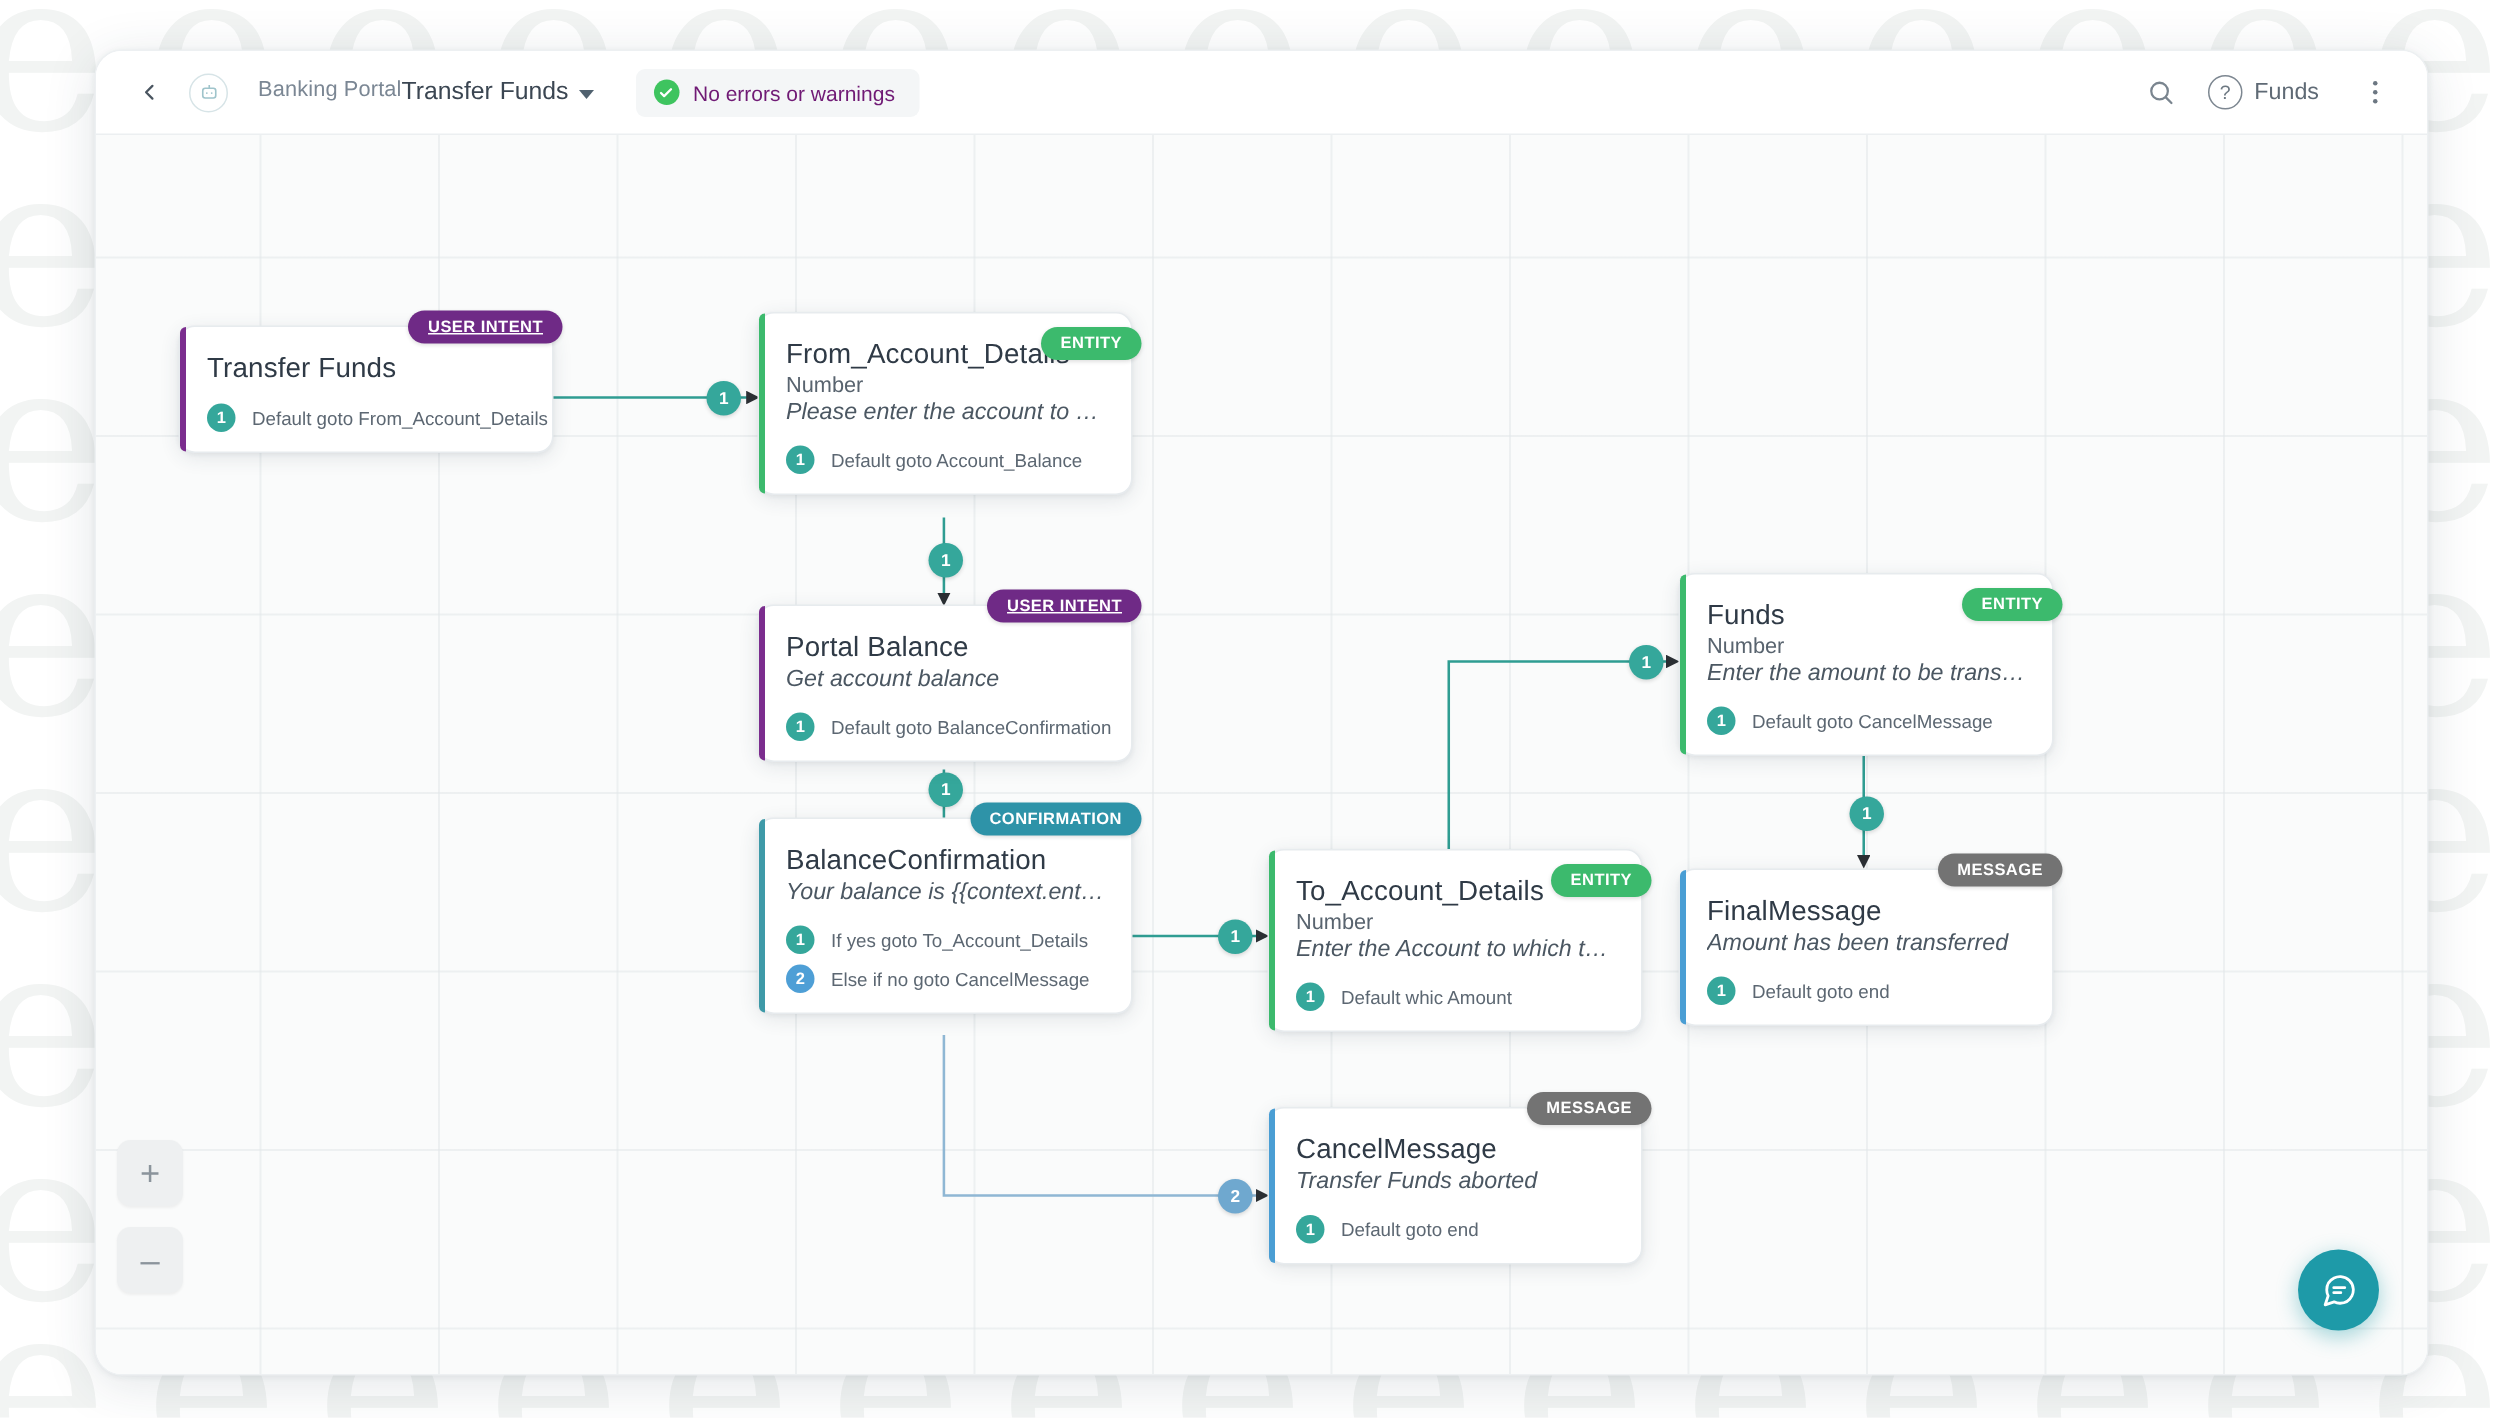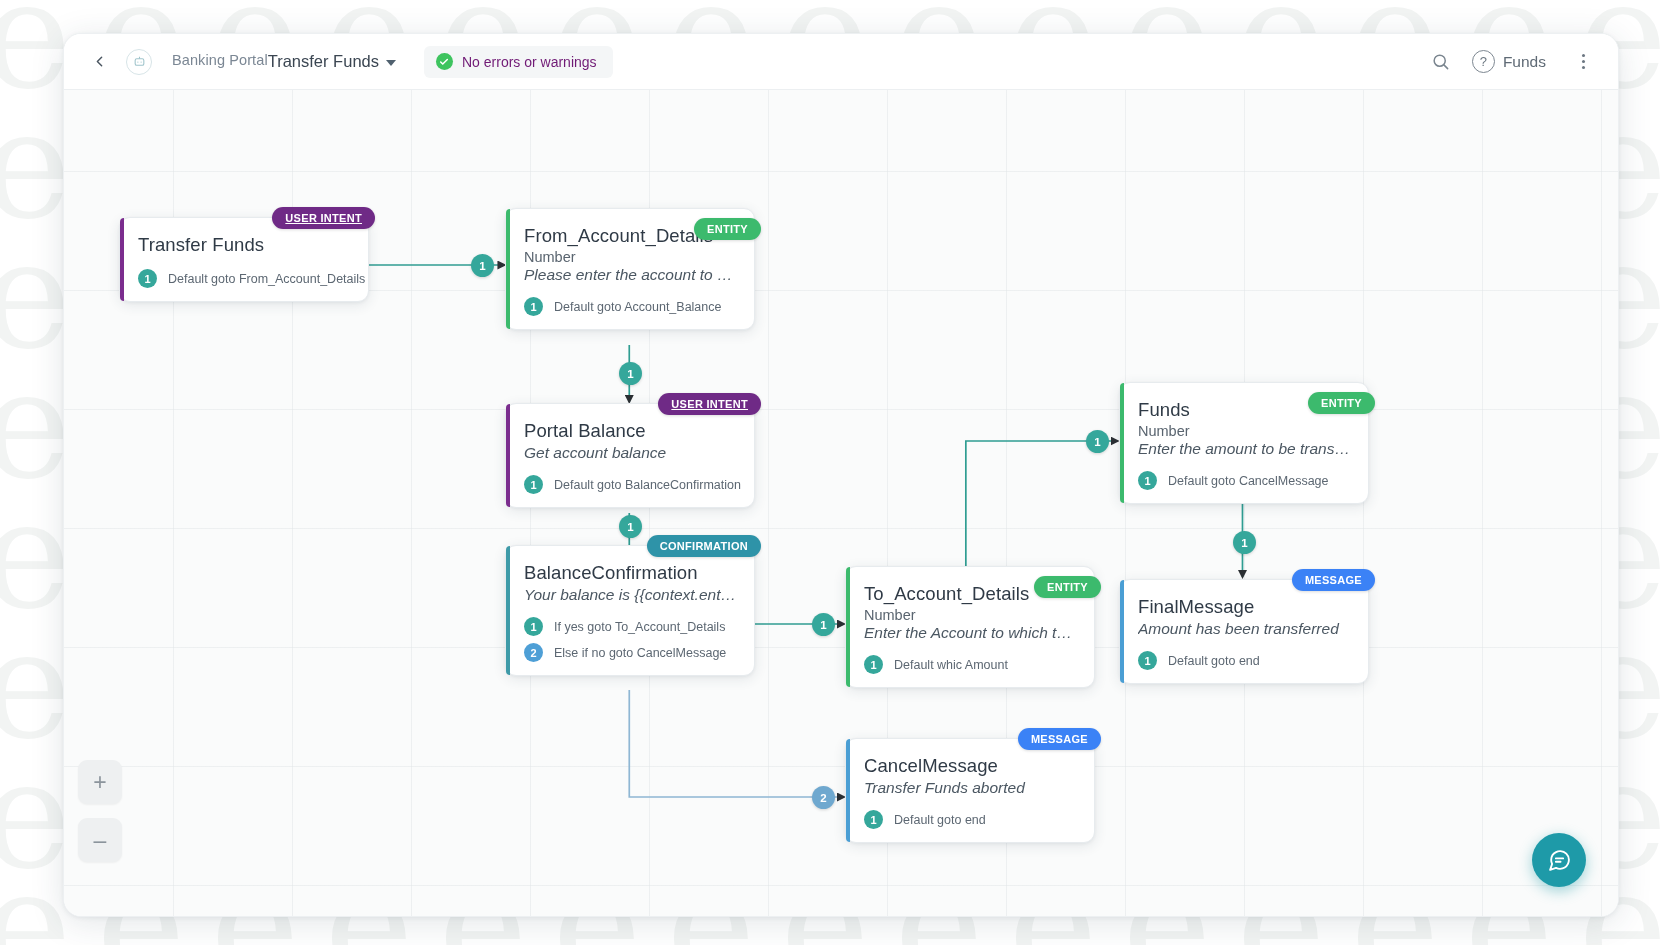--- a/index.html
+++ b/index.html
@@ -169,21 +169,21 @@
     font-weight: bold;
     letter-spacing: .3px;
     display: flex; align-items: center;
     padding: 0 13px;
     white-space: nowrap;
     box-shadow: 0 1px 3px rgba(0,0,0,.14);
   }
   .badge-user-intent  { background: #6f2a86; text-decoration: underline; }
   .badge-entity       { background: #3cba6d; margin-top: 20px; }
   .badge-confirmation { background: #2e93a8; }
-  .badge-message      { background: #3b82f6; }
+  .badge-message      { background: #737373; }
 
   .node-title {
     font-size: 18.5px;
     color: #2f3a46;
     letter-spacing: .1px;
     margin-bottom: 2px;
   }
   .node-sub {
     font-size: 14.5px;
     color: #59646f;

